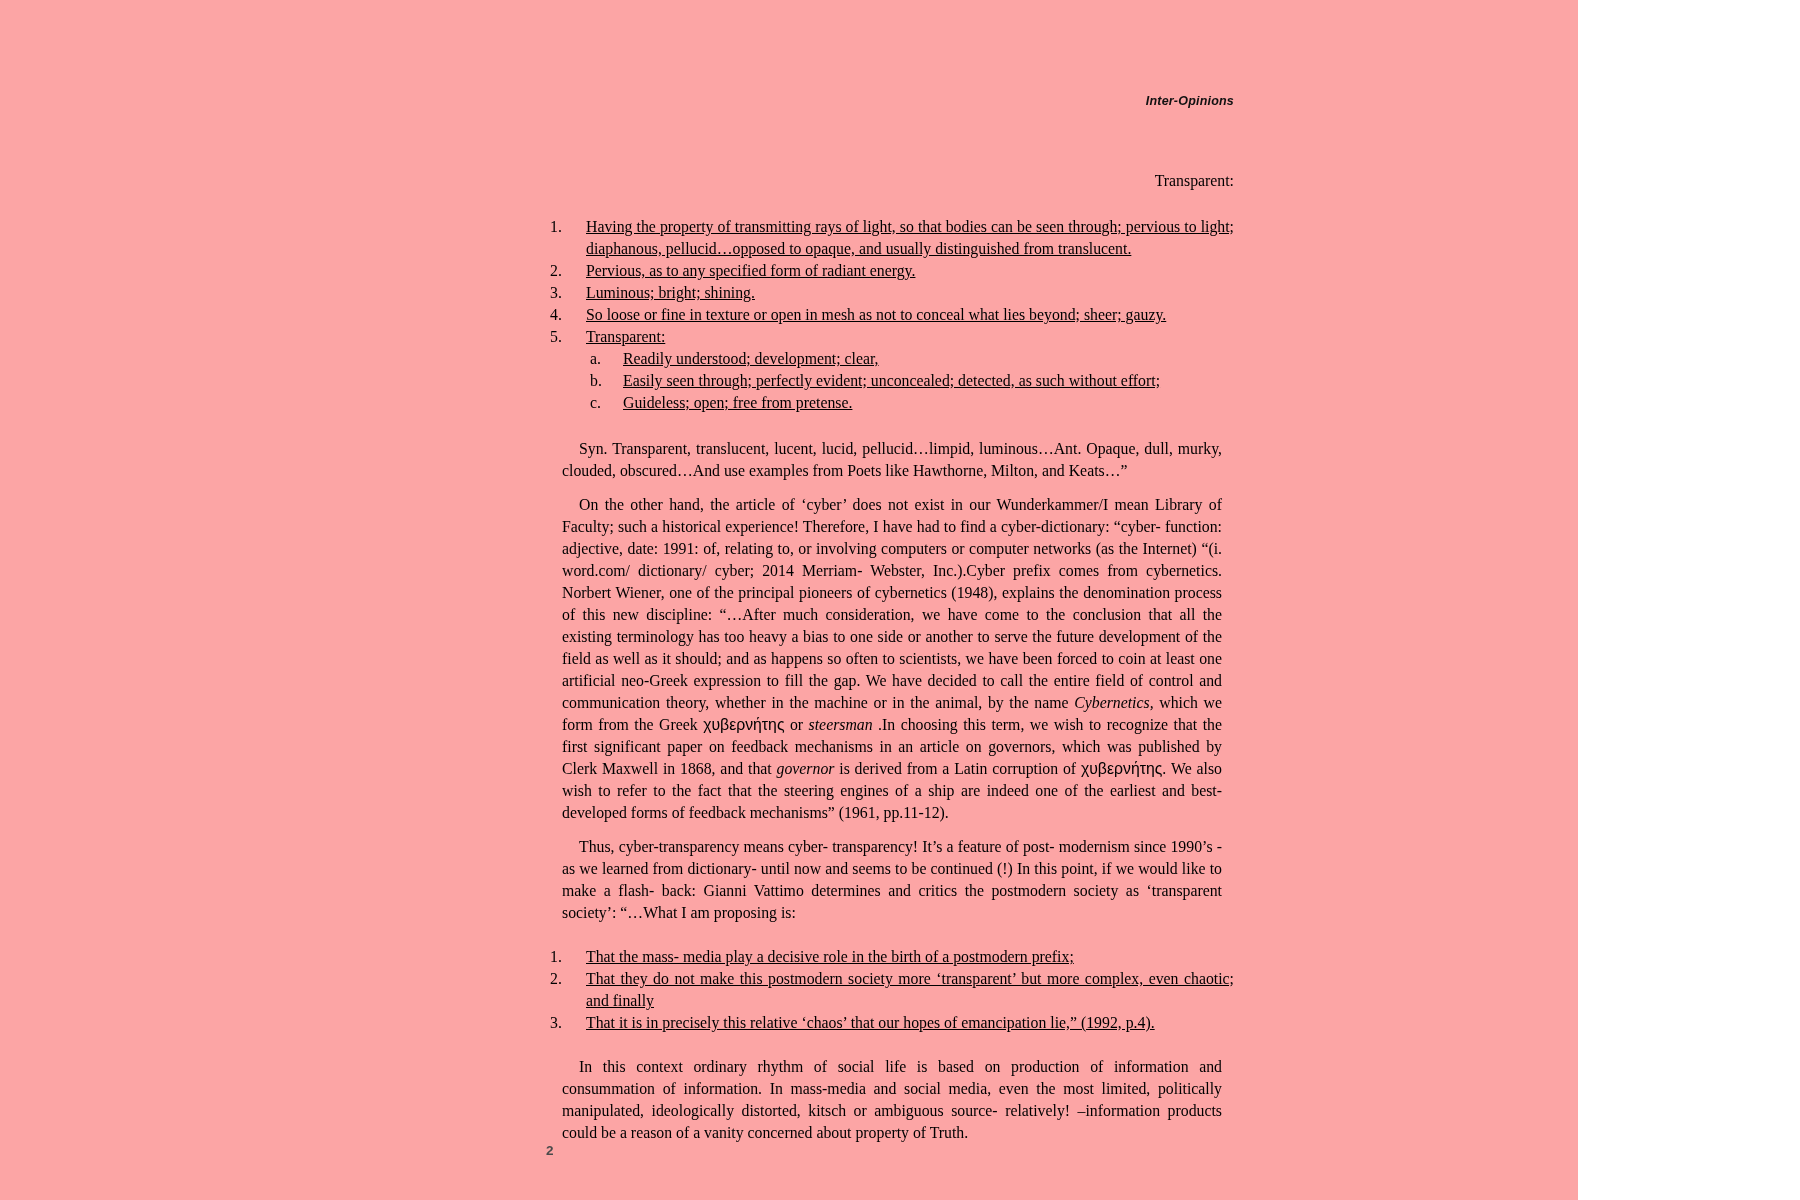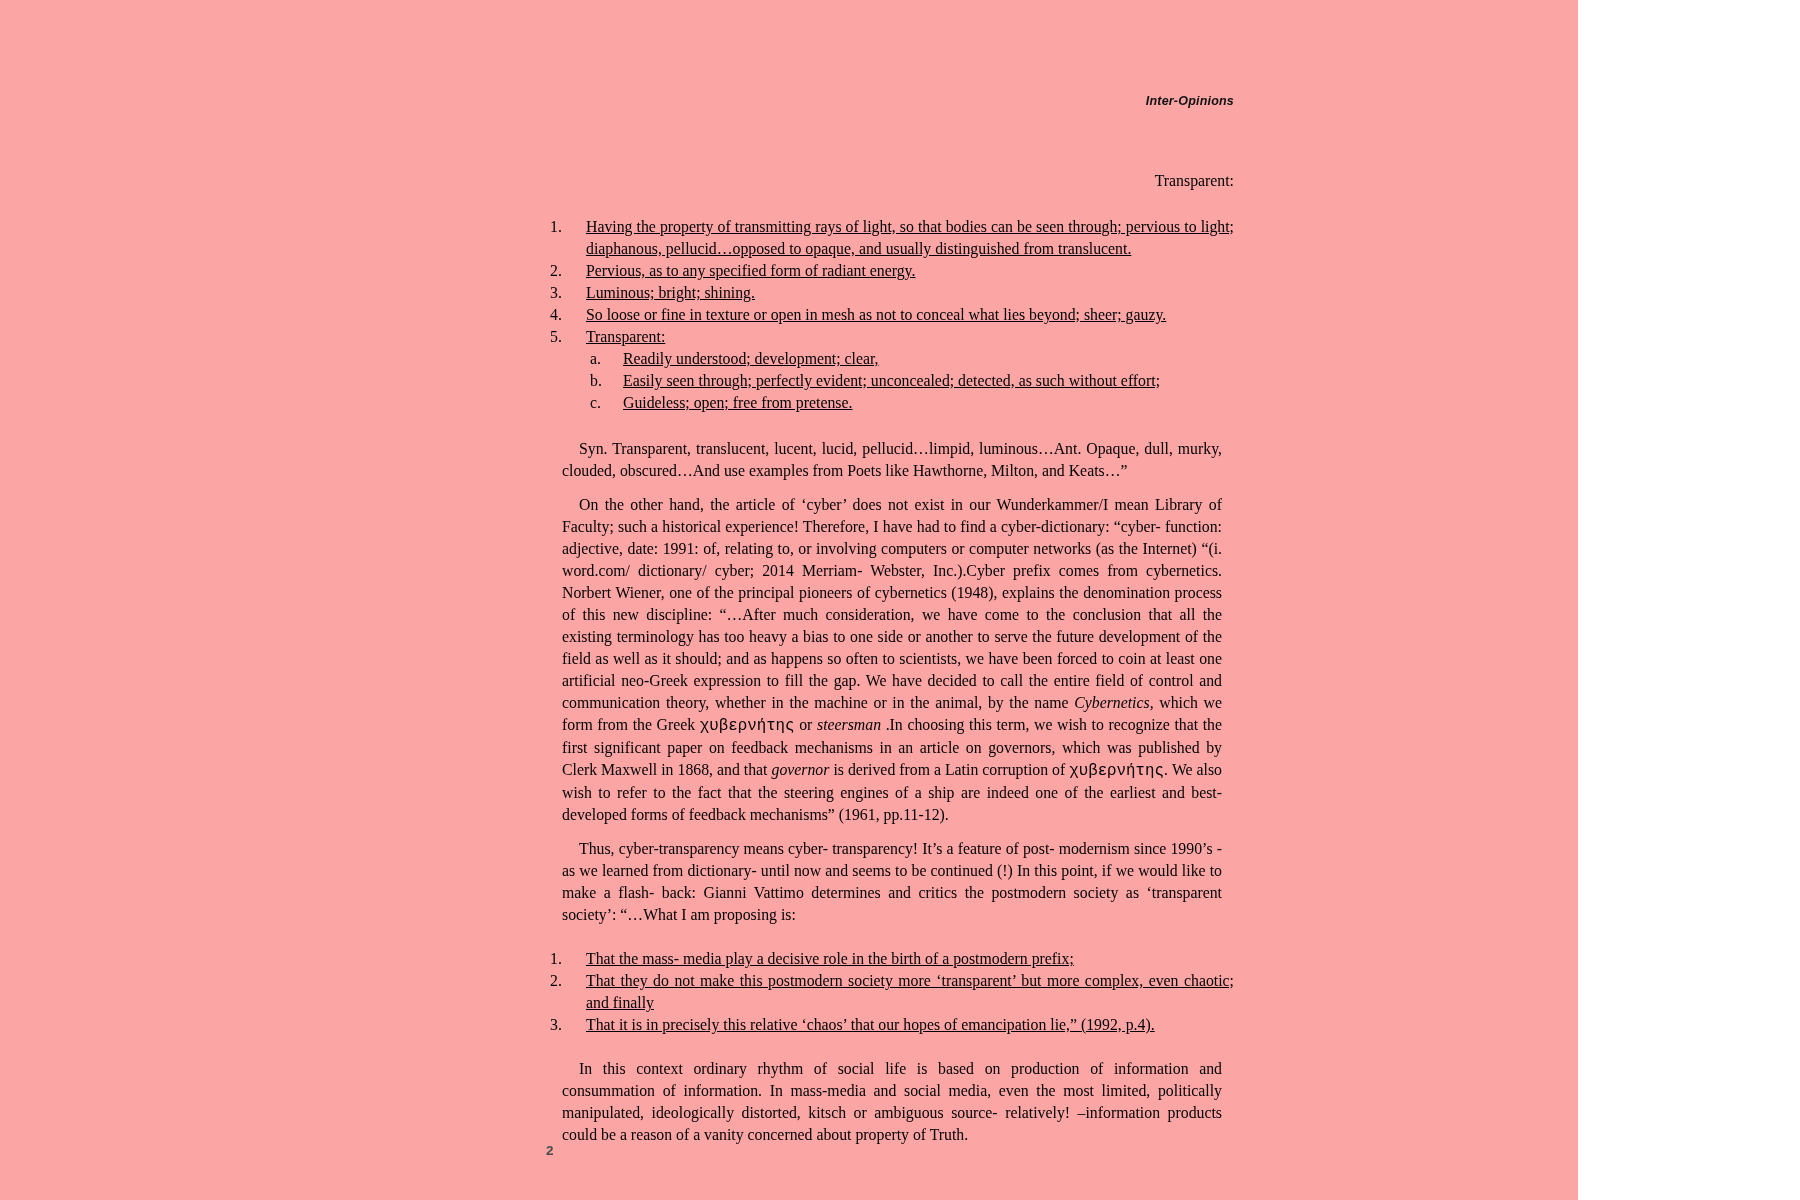--- a/index.html
+++ b/index.html
@@ -40,21 +40,21 @@
     margin: 0 0 24px 0;
   }
   .dlist { margin: 0 0 24px 0; }
   .li { display: flex; }
   .li .marker { flex: 0 0 36px; text-align: left; }
   .li .li-text { flex: 1 1 auto; text-align: justify; text-decoration: underline; }
   .sublist { margin-left: 40px; }
   .sublist .marker { flex: 0 0 33px; }
   .para { margin: 12px; text-indent: 17px; }
   .it { font-style: italic; }
-  .greek { font-family: Liberation Mono, monospace; }
+  .greek { font-family: Liberation Sans, sans-serif; }
   .plist { margin: 22px 0; }
   .closing { margin-top: 22px; }
   .page-number {
     position: absolute;
     left: 546px; top: 1143px;
     font-family: "Liberation Sans", "DejaVu Sans", sans-serif;
     font-size: 13.5px;
     font-weight: 600;
     color: #4a4a4a;
   }

